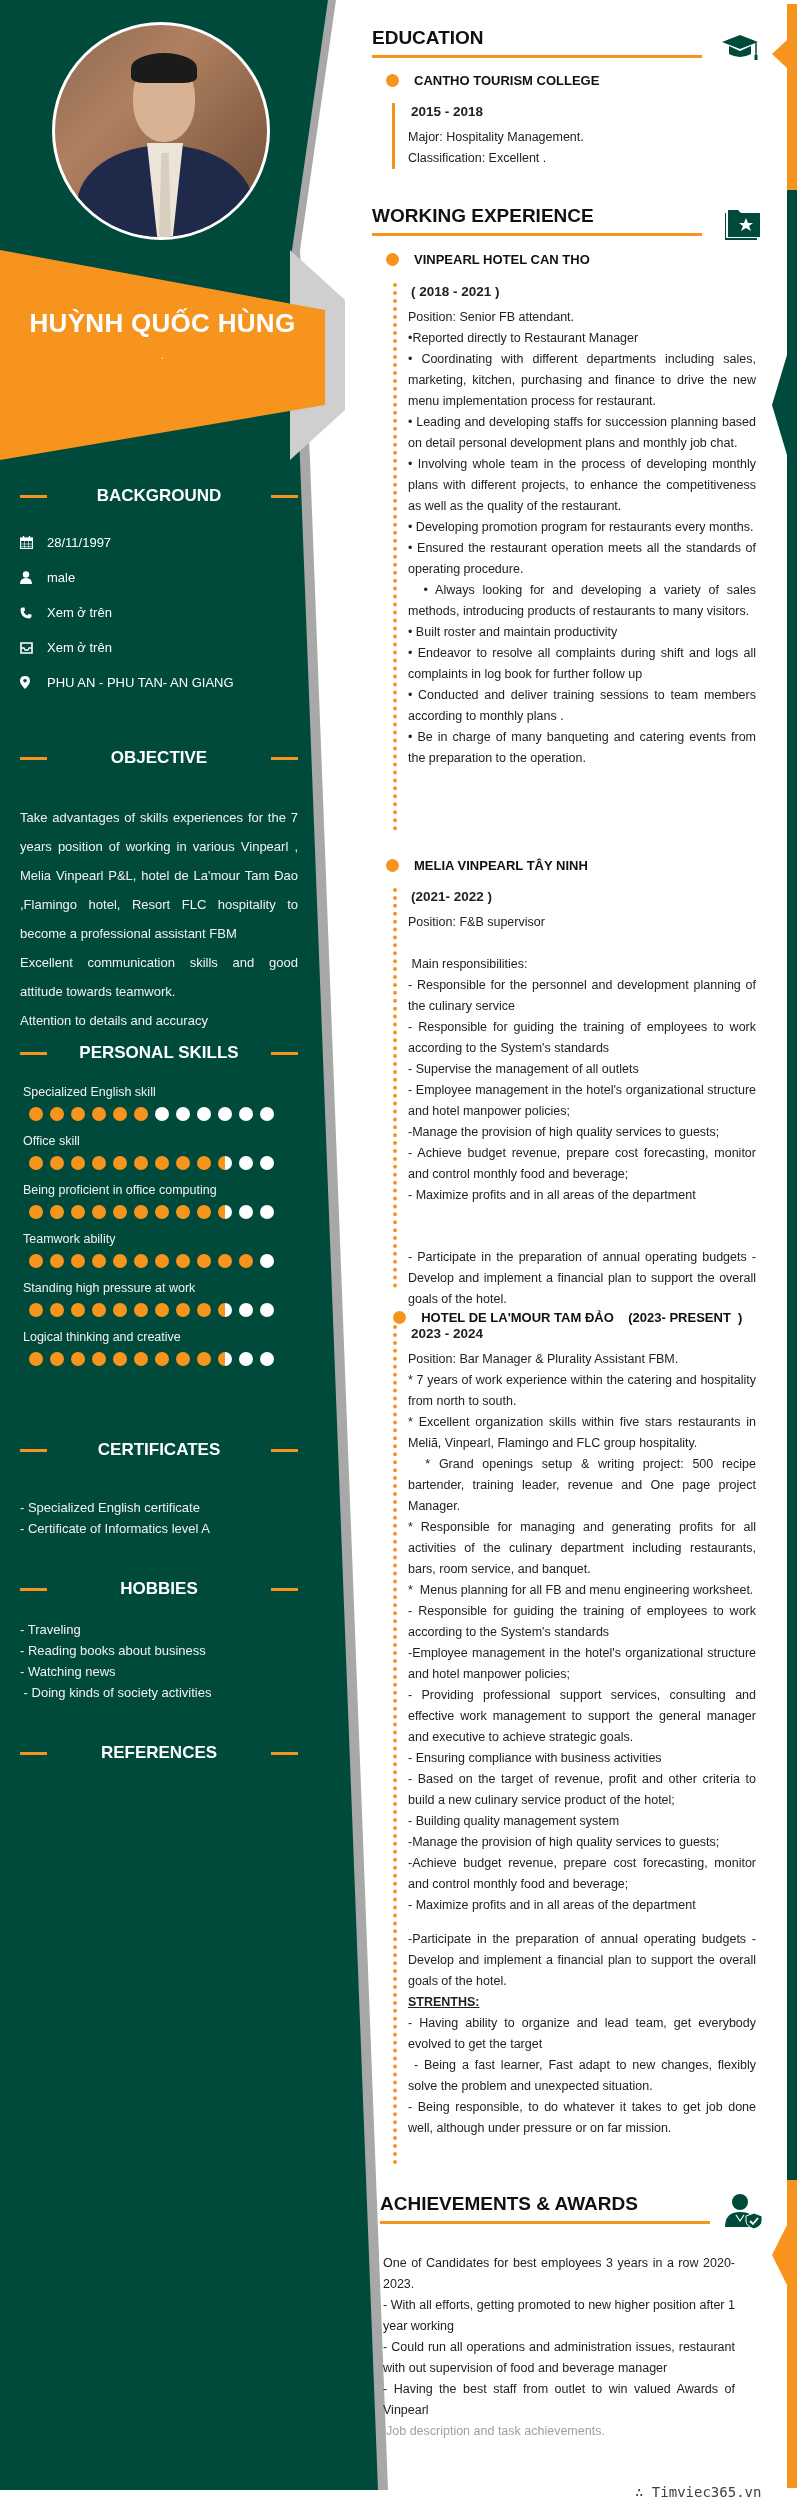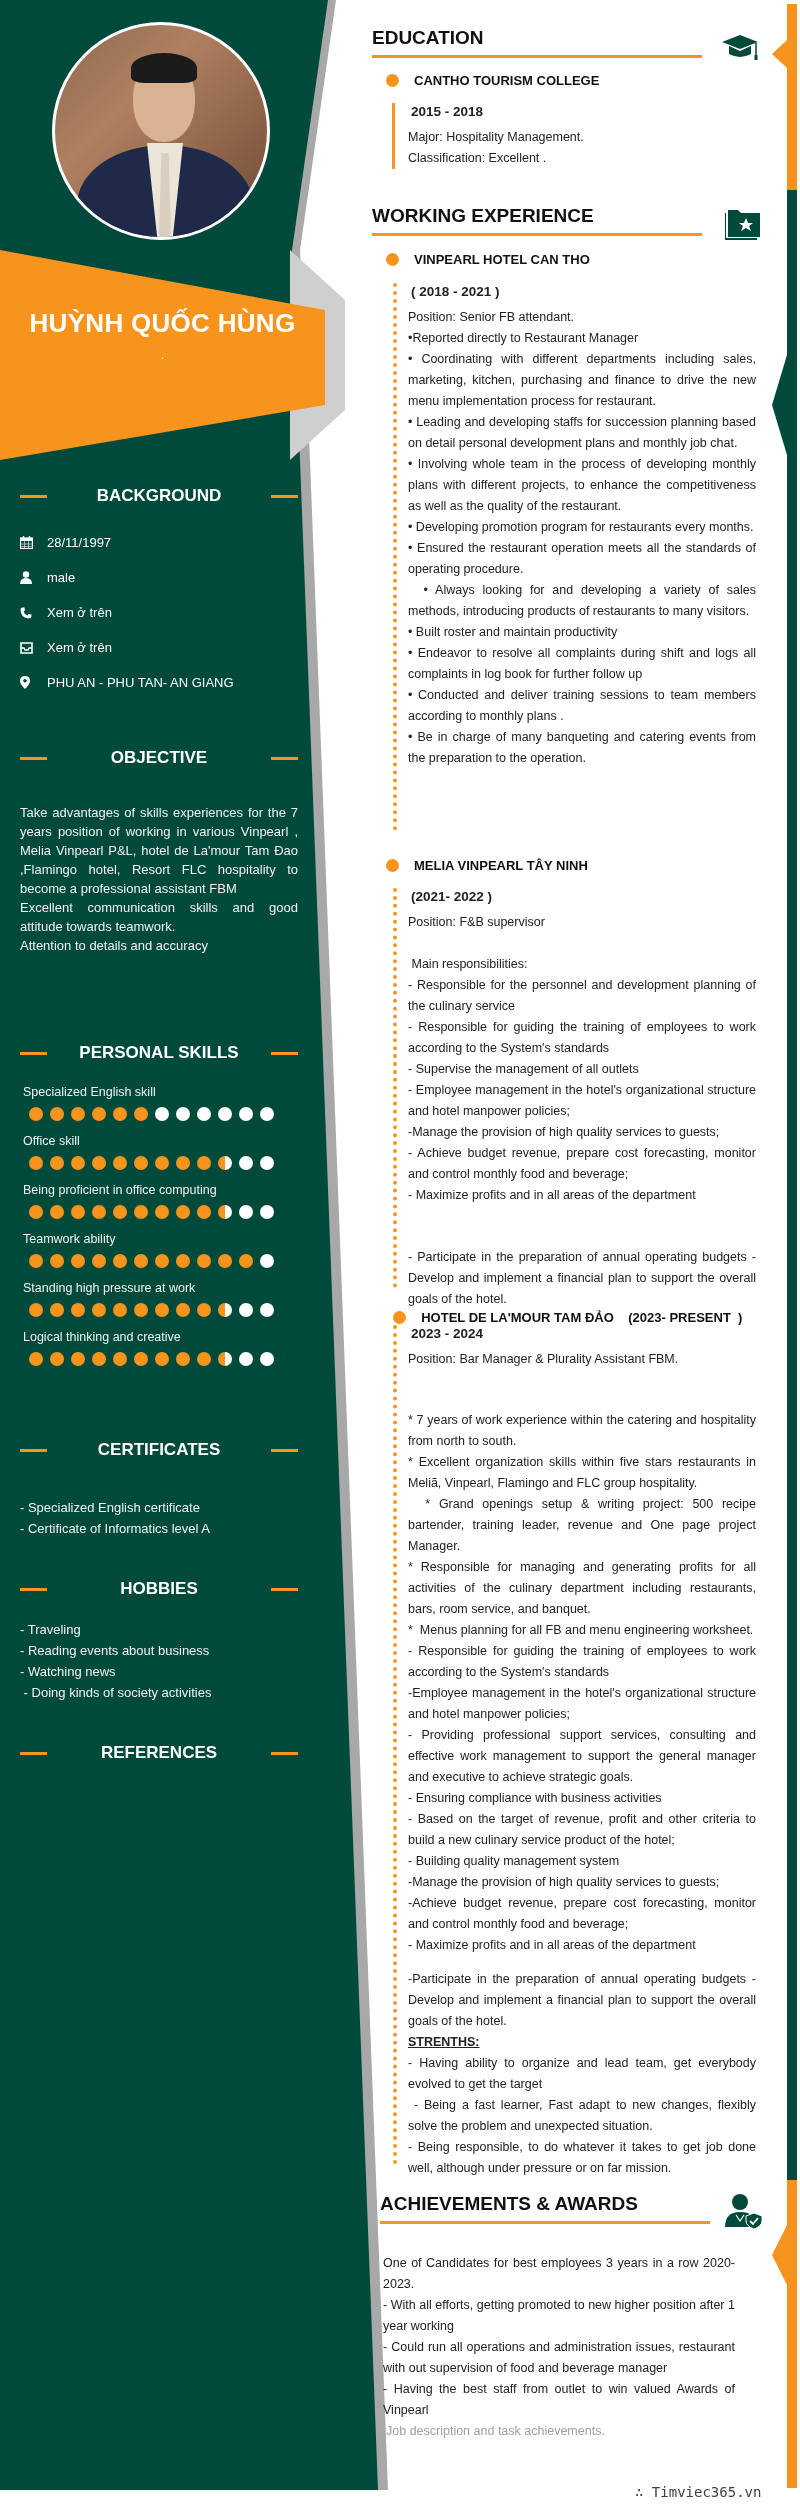--- a/index.html
+++ b/index.html
@@ -79,21 +79,21 @@
   }
   .side-title .bar { position: absolute; top: 9px; width: 27px; height: 3px; background: #f7941d; }
   .side-title .bar.l { left: 0; }
   .side-title .bar.r { right: 0; }
 
   .bg-list { position: absolute; left: 20px; top: 525px; width: 280px; }
   .bg-row { display: flex; align-items: center; height: 35px; color: #ffffff; font-size: 13px; }
   .bg-row .ico { width: 27px; display: inline-flex; align-items: center; }
 
   .objective {
-    position: absolute; left: 20px; top: 803px; width: 278px; color: #f2f2f2; font-size: 13px; line-height: 19px;
+    position: absolute; left: 20px; top: 803px; width: 278px; color: #f2f2f2; font-size: 13px; line-height: 29px;
     text-align: justify;
   }
 
   .skills { position: absolute; left: 23px; top: 1083px; width: 270px; }
   .skill-name { color: #f2f2f2; font-size: 12.5px; height: 22px; line-height: 18px; }
   .dots { display: flex; gap: 7px; height: 27px; padding-left: 6px; padding-top: 2px; }
   .dot { width: 14px; height: 14px; border-radius: 50%; background: #ffffff; }
   .dot.on { background: #f7941d; }
   .dot.half { background: linear-gradient(to right, #f7941d 50%, #ffffff 50%); }
 
@@ -310,21 +310,21 @@
 <div class="side-list" style="top:1497px">
   <div>- Specialized English certificate</div>
   <div>- Certificate of Informatics level A</div>
 </div>
 
 <div class="side-title" style="top:1579px">
   <span class="bar l"></span><span>HOBBIES</span><span class="bar r"></span>
 </div>
 <div class="side-list" style="top:1619px">
   <div>- Traveling</div>
-  <div>- Reading events about business</div>
+  <div>- Reading books about business</div>
   <div>- Watching news</div>
   <div style="white-space:pre"> - Doing kinds of society activities</div>
 </div>
 
 <div class="side-title" style="top:1743px">
   <span class="bar l"></span><span>REFERENCES</span><span class="bar r"></span>
 </div>
 
 <div class="sec-title" style="top:27px">EDUCATION</div>
 <div class="sec-icon" style="left:720px; top:32px">
@@ -398,21 +398,21 @@
 </div>
 
 <div class="entry-head" style="top:1295px; white-space:pre">
   <span class="bullet"></span><span>HOTEL DE LA'MOUR TAM ĐẢO    (2023- PRESENT  )</span>
 </div>
 <div class="dotted-line" style="top:1325px; height:840px"></div>
 <div class="entry-body" style="top:1323px">
   <div class="period">2023 - 2024</div>
   <div id="job2">
       <div style="white-space: pre-wrap;">Position: Bar Manager &amp; Plurality Assistant FBM.</div>
-      <div style="white-space: pre-wrap; margin-top: 40px;">* 7 years of work experience within the catering and hospitality from north to south.</div>
+      <div style="white-space: pre-wrap;">* 7 years of work experience within the catering and hospitality from north to south.</div>
       <div style="white-space: pre-wrap;">* Excellent organization skills within five stars restaurants in Meliã, Vinpearl, Flamingo and FLC group hospitality.</div>
       <div style="white-space: pre-wrap;">  * Grand openings setup &amp; writing project: 500 recipe bartender, training leader, revenue and One page project Manager.</div>
       <div style="white-space: pre-wrap;">* Responsible for managing and generating profits for all activities of the culinary department including restaurants, bars, room service, and banquet.</div>
       <div style="white-space: pre-wrap;">*  Menus planning for all FB and menu engineering worksheet.</div>
       <div style="white-space: pre-wrap;">- Responsible for guiding the training of employees to work according to the System's standards</div>
       <div style="white-space: pre-wrap;">-Employee management in the hotel's organizational structure and hotel manpower policies;</div>
       <div style="white-space: pre-wrap;">- Providing professional support services, consulting and effective work management to support the general manager and executive to achieve strategic goals.</div>
       <div style="white-space: pre-wrap;">- Ensuring compliance with business activities</div>
       <div style="white-space: pre-wrap;">- Based on the target of revenue, profit and other criteria to build a new culinary service product of the hotel;</div>
       <div style="white-space: pre-wrap;">- Building quality management system</div>

